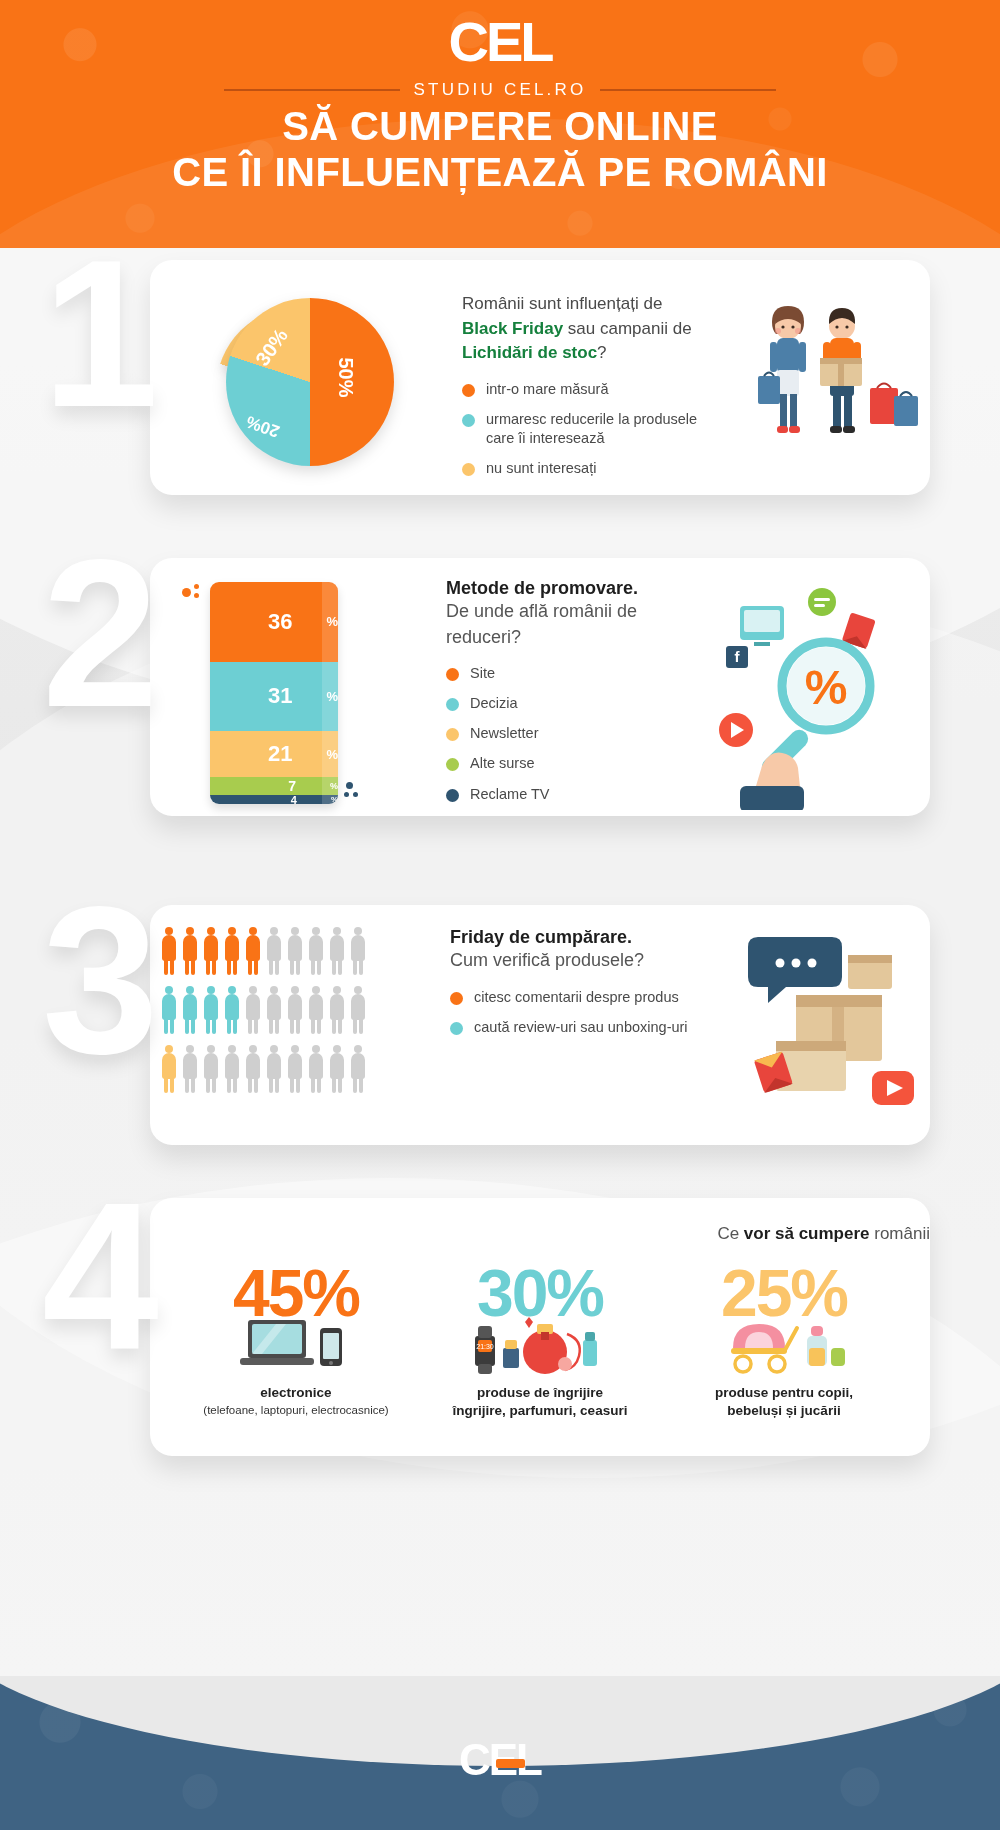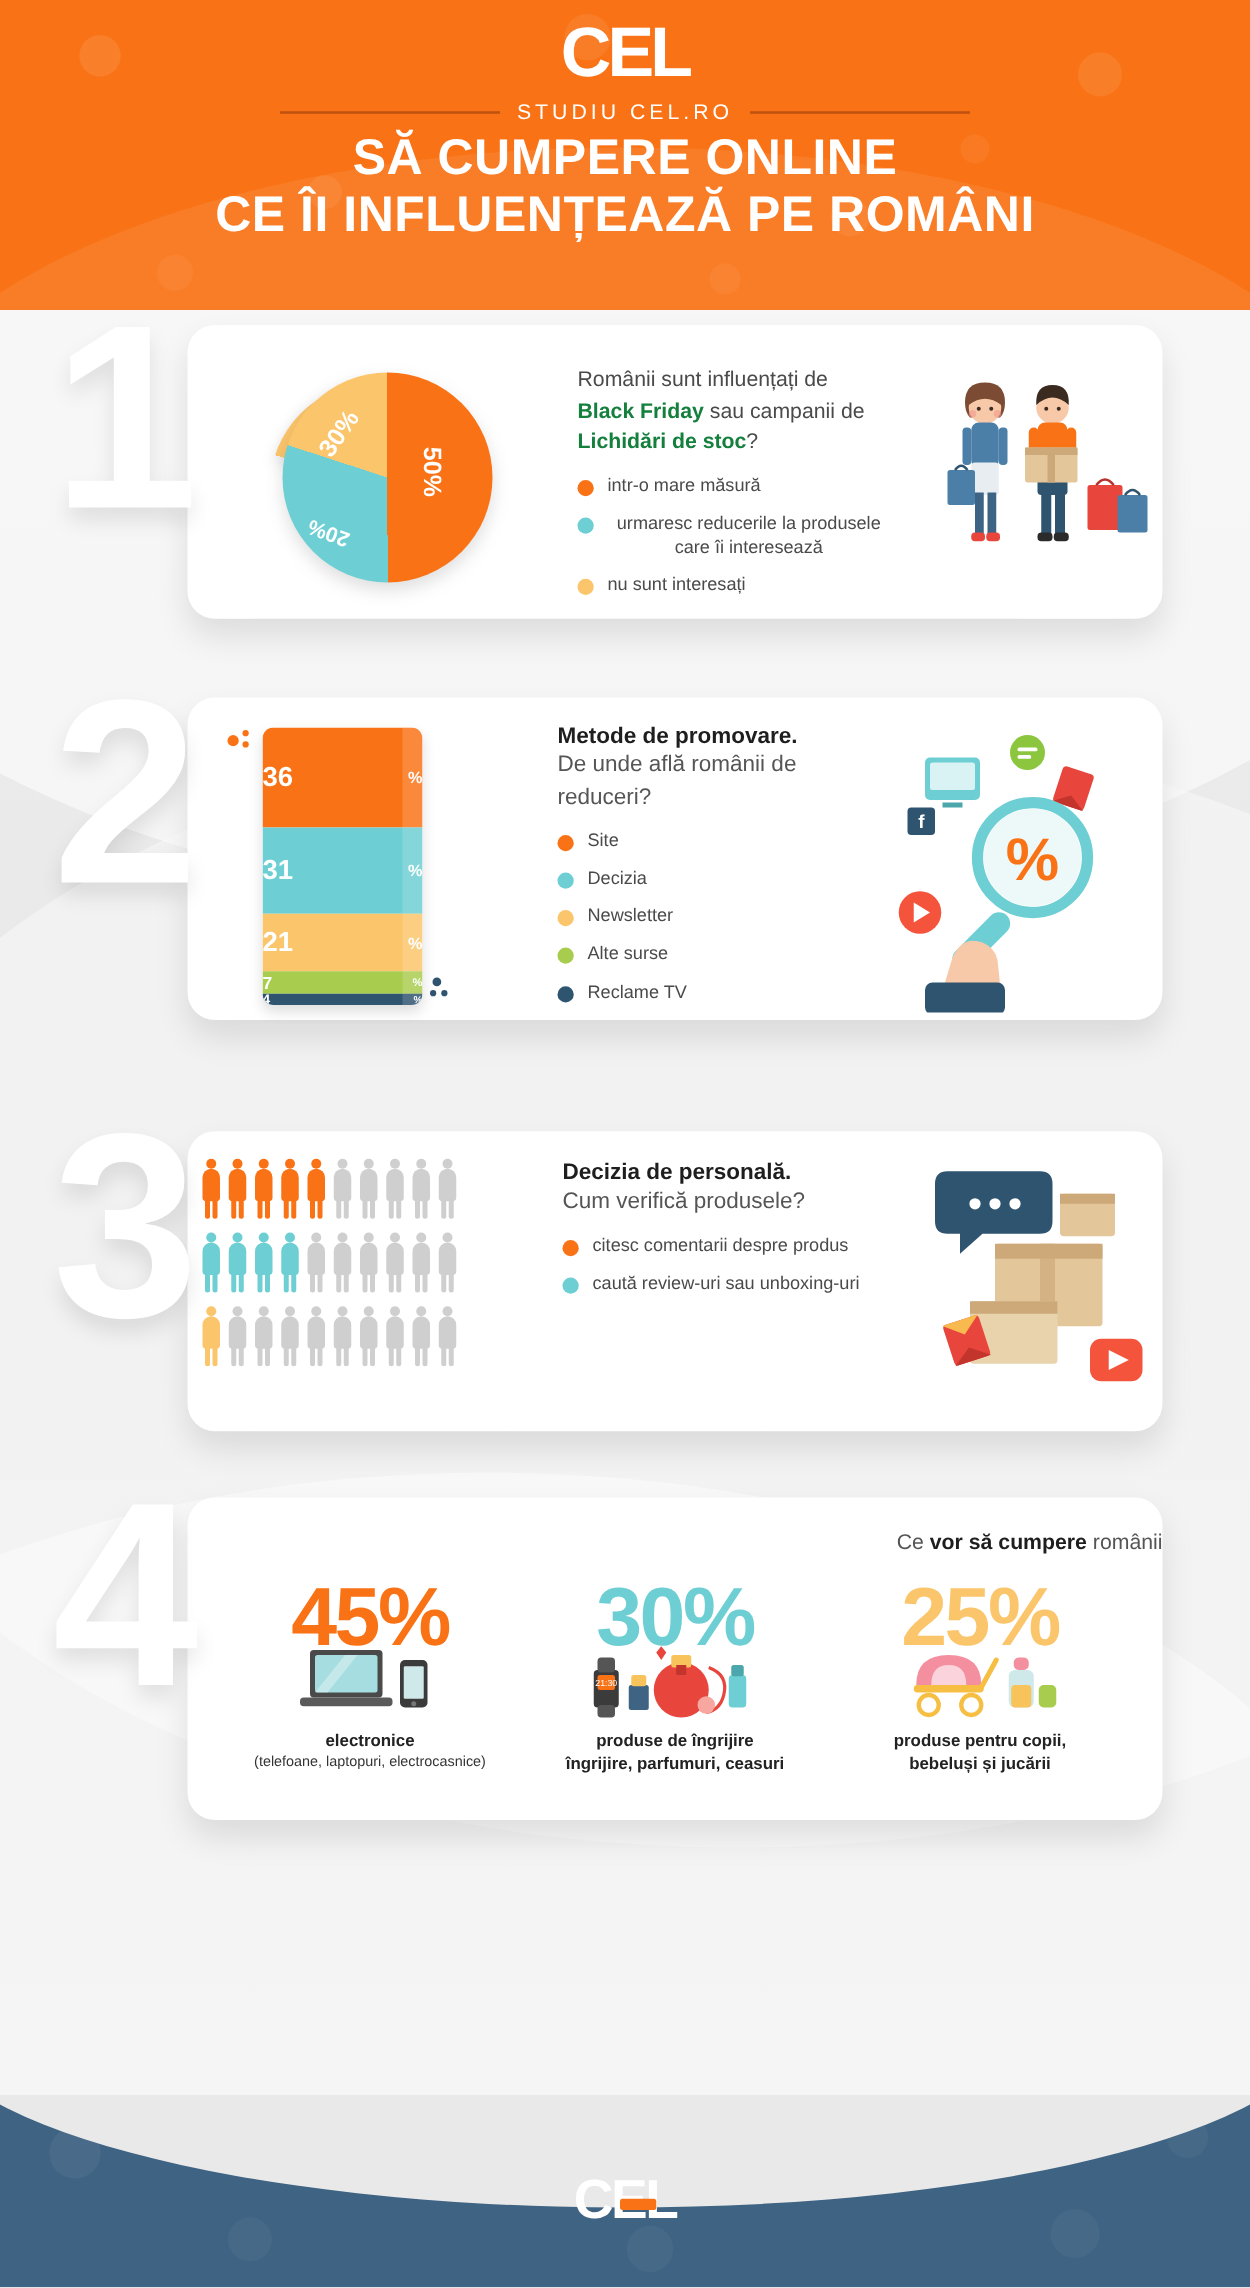--- a/index.html
+++ b/index.html
@@ -122,21 +122,21 @@
   #num4 { left:42px; top:1190px; }
 
   
   .qtext { font-size:17px; color:#4a4a4a; line-height:1.45; }
   .qtext b { color:#15803d; }
   .heading-bold { font-size:18px; font-weight:bold; color:#1e1e1e; }
   .heading-reg { font-size:18px; color:#555; line-height:1.42; }
   .legend { margin-top:14px; }
   .legend-item { display:flex; align-items:flex-start; gap:11px; margin-bottom:11px; }
   .dot { width:13px; height:13px; border-radius:50%; flex:0 0 13px; margin-top:4px; }
-  .legend-label { font-size:14.5px; color:#4a4a4a; line-height:1.32;text-align:center; }
+  .legend-label { font-size:14.5px; color:#4a4a4a; line-height:1.32; }
 
   
   .pie-wrap { position:absolute; left:40px; top:28px; width:250px; height:190px; }
   .pie {
     position:absolute; left:36px; top:10px; width:168px; height:168px; border-radius:50%;
     background:conic-gradient(#f97316 0deg 180deg, #6dcfd3 180deg 288deg, #fbc56b 288deg 360deg);
     filter:drop-shadow(0 6px 7px rgba(0,0,0,.13));
   }
   .pie-slice-20 {
     position:absolute; left:26px; top:18px; width:168px; height:168px; border-radius:50%;
@@ -151,21 +151,21 @@
   
   .illus { position:absolute; }
 
   
   .bar-wrap { position:absolute; left:28px; top:18px; width:200px; height:228px; }
   .stack {
     position:absolute; left:32px; top:6px; width:128px; height:222px;
     border-radius:9px; overflow:hidden;
     box-shadow:0 5px 10px rgba(0,0,0,.13);
   }
-  .seg { position:relative; display:flex; align-items:center; justify-content:space-between;gap:32px; }
+  .seg { position:relative; display:flex; align-items:center; justify-content:flex-end;gap:32px; }
   .seg .v { color:#fff; font-weight:bold; font-size:22px; }
   .seg .u { color:#fff; font-weight:bold; font-size:13px; margin-left:2px; }
   .seg.small .v { font-size:14px; }
   .seg.small .u { font-size:9px; }
   .seg.xsmall .v { font-size:11px; }
   .seg.xsmall .u { font-size:8px; }
   .seg::after {
     content:""; position:absolute; right:0; top:0; bottom:0; width:16px;
     background:rgba(255,255,255,.16);
   }
@@ -579,21 +579,21 @@
         <span class="person" style="color:#cfcfcf">
             <i class="head"></i>
             <i class="body"></i>
             <i class="lleg"></i>
             <i class="rleg"></i>
           </span>
       </div>
     </div>
 
     <div style="position:absolute;left:300px;top:22px;width:272px;">
-      <div class="heading-bold">Decizia de personală.</div>
+      <div class="heading-bold">Friday de cumpărare.</div>
       <div class="heading-reg">Cum verifică produsele?</div>
       <div class="legend">
         <div class="legend-item">
           <span class="dot" style="background:#f97316"></span>
           <span class="legend-label">citesc comentarii despre produs</span>
         </div>
         <div class="legend-item">
           <span class="dot" style="background:#6dcfd3"></span>
           <span class="legend-label">caută review-uri sau unboxing-uri</span>
         </div>

